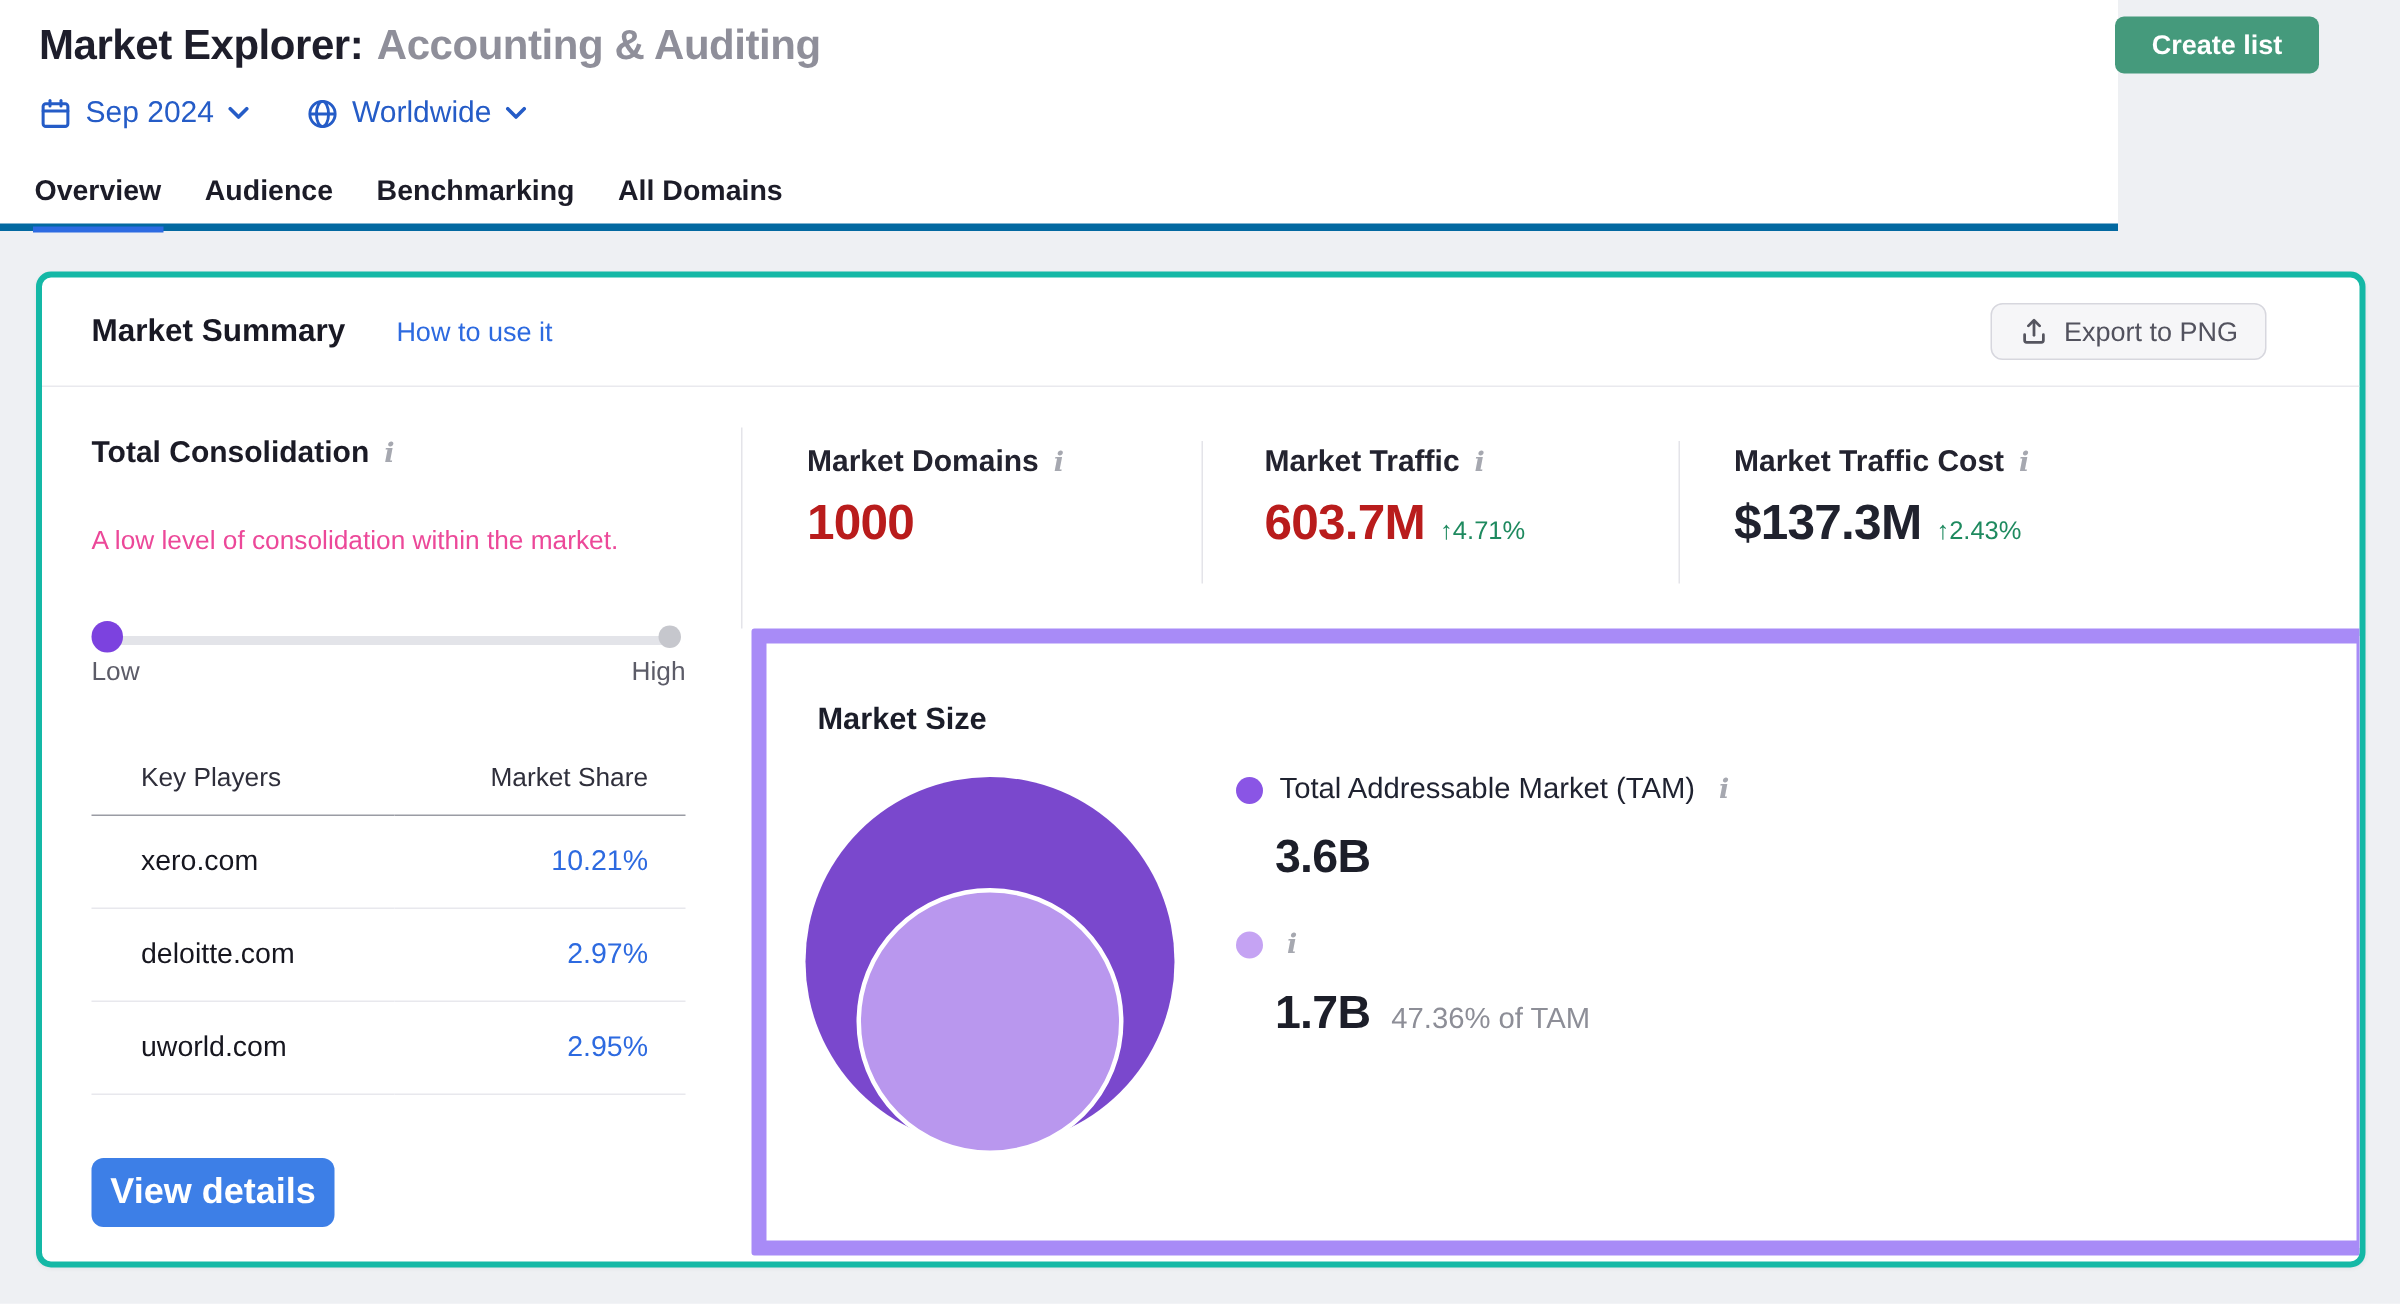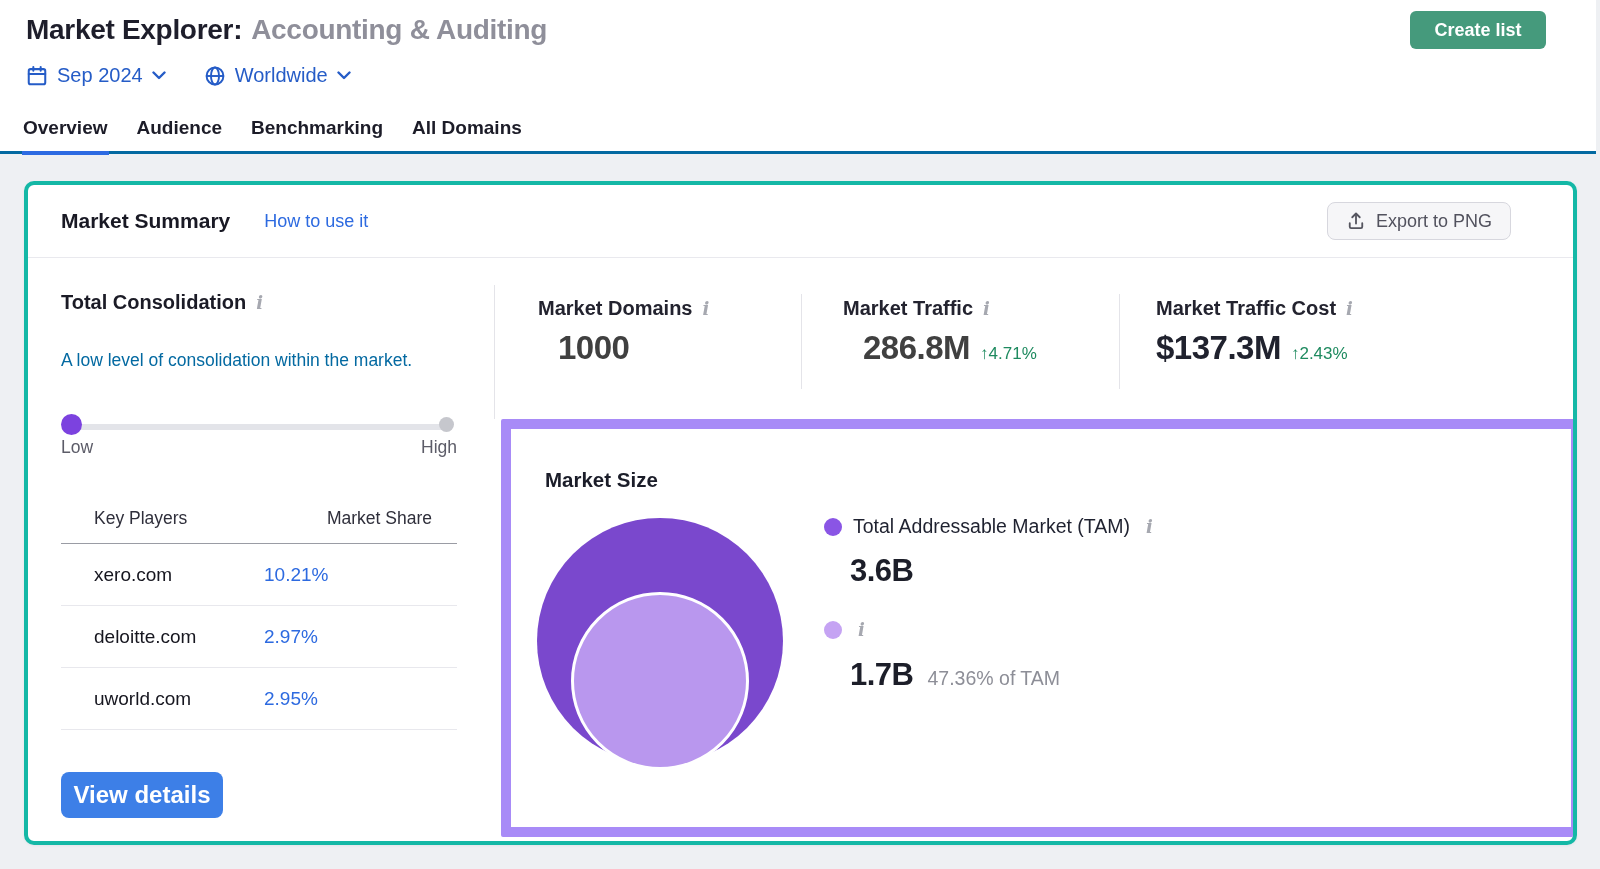--- a/index.html
+++ b/index.html
@@ -7,23 +7,23 @@
     width: 1600px; height: 869px;
     overflow: hidden;
     background: #eef0f3;
     font-family: "Liberation Sans", "DejaVu Sans", sans-serif;
     -webkit-font-smoothing: antialiased;
   }
 
   
   .header {
     position: absolute; top: 0; left: 0;
-    width: 1596px; height: 154px;
+    width: 1412px; height: 154px;
     background: #ffffff;
-    border-bottom: 3px solid #0369a1;
+    border-bottom: 5px solid #0369a1;
     box-sizing: border-box;
   }
   .title-row { position: absolute; left: 26px; top: 14px; font-size: 28px; font-weight: 700; letter-spacing: -0.3px; white-space: nowrap; }
   .title-prefix { color: #1e1e2b; }
   .title-market { color: #8f8f9a; margin-left: 9px; }
   .create-list-btn {
     position: absolute; left: 1410px; top: 11px; width: 136px; height: 38px;
     background: #459a7c; border: none; border-radius: 6px;
     color: #ffffff; font-size: 18px; font-weight: 700;
     font-family: inherit; cursor: pointer;
@@ -57,55 +57,55 @@
     color: #52525e; font-size: 18px; font-weight: 500;
     font-family: inherit; cursor: pointer;
   }
 
   
   .mc-title { position: absolute; left: 33px; top: 106px; display: flex; align-items: center; gap: 10px; font-size: 20px; font-weight: 700; color: #1b1b26; }
   .info-icon {
     font-family: "DejaVu Serif", serif; font-style: italic; font-weight: 600;
     color: #a6a8b0; font-size: 18px; line-height: 1; cursor: pointer;
   }
-  .mc-desc { position: absolute; left: 33px; top: 162px; width: 372px; font-size: 17.5px; line-height: 26px; color: #0369a1; }
+  .mc-desc { position: absolute; left: 33px; top: 162px; width: 372px; font-size: 17.5px; line-height: 26px; color: #ec4899; }
   .slider { position: absolute; left: 33px; top: 226px; width: 396px; height: 32px; cursor: pointer; }
   .slider-track { position: absolute; left: 7px; right: 10px; top: 13px; height: 6px; background: #e3e4e9; border-radius: 3px; }
   .slider-thumb { position: absolute; left: 0; top: 3px; width: 21px; height: 21px; border-radius: 50%; background: #7c42df; cursor: grab; }
   .slider-end-dot { position: absolute; right: 3px; top: 6px; width: 15px; height: 15px; border-radius: 50%; background: #c6c7cd; }
   .slider-labels { position: absolute; left: 33px; top: 252px; width: 396px; display: flex; justify-content: space-between; font-size: 17.5px; color: #5c5c68; }
 
   .players-table { position: absolute; left: 33px; top: 322px; width: 396px; border-collapse: collapse; }
   .players-table th { font-size: 17.5px; font-weight: 400; color: #2f2f3b; padding-bottom: 14px; border-bottom: 1px solid #9a9ca4; }
   .players-table .th-domain { text-align: left; padding-left: 33px; }
   .players-table .th-share { text-align: right; padding-right: 25px; margin-top: 38px; }
   .players-table td { height: 59px; border-bottom: 1px solid #e8e8ed; font-size: 19px; }
   .players-table .td-domain { color: #16161f; padding-left: 33px; cursor: pointer; }
-  .players-table .td-share { color: #2d6ae0; text-align: left; padding-right: 25px; font-weight: 500; }
+  .players-table .td-share { color: #2d6ae0; text-align: right; padding-right: 25px; font-weight: 500; }
 
   .view-details-btn {
     position: absolute; left: 33px; top: 587px; width: 162px; height: 46px;
     background: #3d7fe7; border: none; border-radius: 8px;
     color: #ffffff; font-size: 24px; font-weight: 700;
     font-family: inherit; cursor: pointer;
   }
 
   
   .v-divider { position: absolute; width: 1px; background: #e4e4e9; }
   .div-1 { left: 466px; top: 100px; height: 134px; }
   .div-2 { left: 773px; top: 109px; height: 95px; }
   .div-3 { left: 1091px; top: 109px; height: 95px; }
   .stat { position: absolute; top: 112px; }
   .stat-1 { left: 510px; }
   .stat-2 { left: 815px; }
   .stat-3 { left: 1128px; }
   .stat-label-row { display: flex; align-items: center; gap: 10px; font-size: 20px; font-weight: 700; color: #23232f; }
   .stat-value-row { display: flex; align-items: baseline; gap: 10px; margin-top: 9px; }
   .stat-value { font-size: 33px; font-weight: 700; letter-spacing: -0.5px; }
-  .stat-value.blue { color: #404040; margin-left: 20px; }
+  .stat-value.blue { color: #b91c1c; }
   .stat-value.dark { color: #20222e; }
   .stat-change { font-size: 17px; font-weight: 500; color: #1e8a5f; }
 
   
   .market-size-box {
     position: absolute; left: 473px; top: 234px;
     width: 1080px; height: 418px;
     border: 10px solid #a88bf7; border-radius: 2px;
     background: #ffffff; box-sizing: border-box;
   }
@@ -257,21 +257,21 @@
       <span class="stat-value blue">1000</span>
     </div>
   </div>
 
   <div class="stat stat-2">
     <div class="stat-label-row">
       <span>Market Traffic</span>
       <span class="info-icon">i</span>
     </div>
     <div class="stat-value-row">
-      <span class="stat-value blue">286.8M</span>
+      <span class="stat-value blue">603.7M</span>
       <span class="stat-change">↑4.71%</span>
     </div>
   </div>
 
   <div class="stat stat-3">
     <div class="stat-label-row">
       <span>Market Traffic Cost</span>
       <span class="info-icon">i</span>
     </div>
     <div class="stat-value-row">

